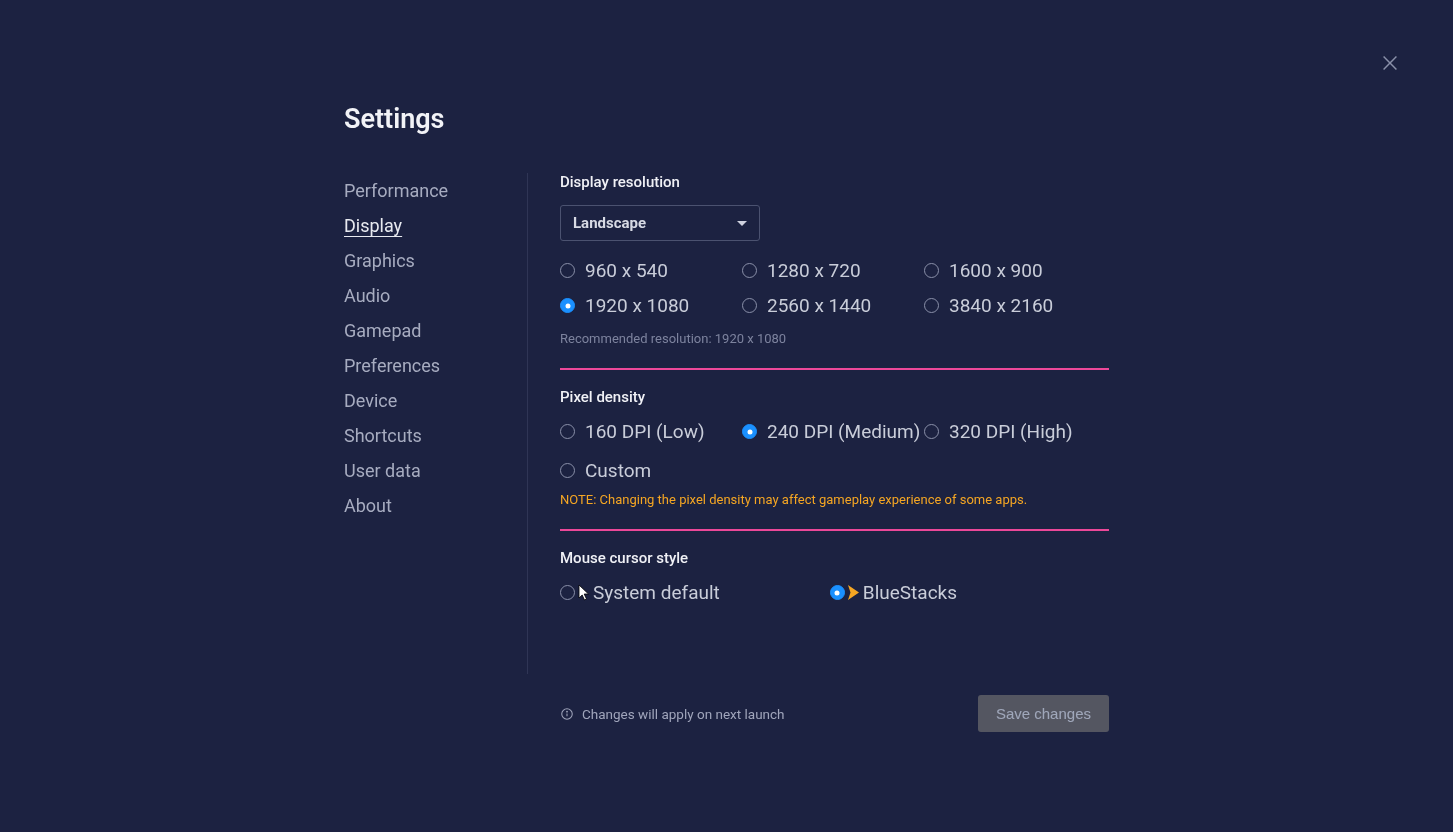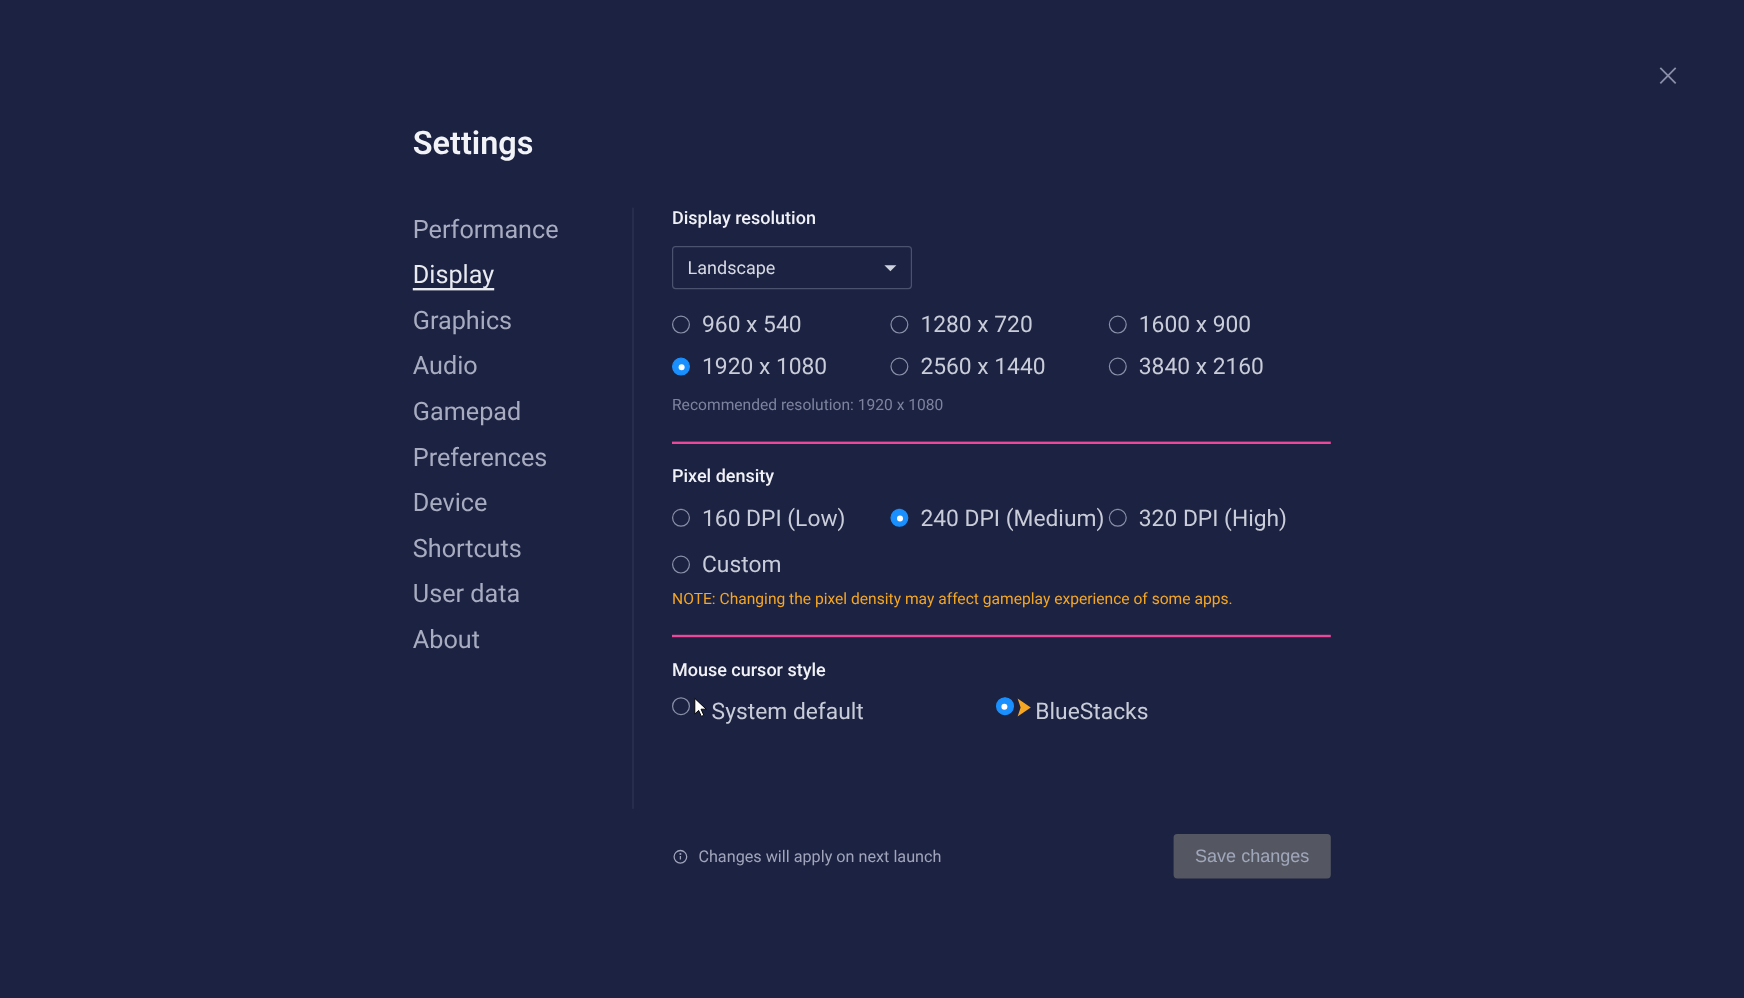--- a/index.html
+++ b/index.html
@@ -40,21 +40,21 @@
     display: flex;
     align-items: stretch;
   }
   .sidebar {
     width: 184px;
     flex-shrink: 0;
     border-right: 1px solid #2f3555;
     padding-right: 20px;
   }
   .sidebar-item {
-    font-size: 21px;
+    font-size: 18px;
     color: #a7acc0;
     padding: 7px 0;
     cursor: pointer;
   }
   .sidebar-item.active {
     color: #e8eaf0;
     text-decoration: underline;
     text-underline-offset: 4px;
   }
   .main {
@@ -71,20 +71,21 @@
   .section-title {
     font-size: 15px;
     font-weight: 500;
     color: #f0f1f6;
     margin-bottom: 14px;
   }
   .select-wrap {
     position: relative;
     width: 200px;
     margin-bottom: 18px;
+    font-weight: bold;
   }
   .select-box {
     width: 100%;
     height: 36px;
     background: transparent;
     border: 1px solid #4b5270;
     border-radius: 3px;
     color: #d7dae4;
     padding: 0 12px;
     font-size: 15px;
@@ -150,20 +151,21 @@
     color: #f5a623;
     margin-top: 8px;
   }
   .cursor-row {
     display: flex;
     align-items: center;
     gap: 40px;
   }
   .cursor-item {
     display: flex;
+    align-items: center;
     gap: 0;
     cursor: pointer;
   }
   .cursor-icon-area {
     width: 18px;
     display: flex;
     justify-content: center;
   }
   .footer {
     position: absolute;

